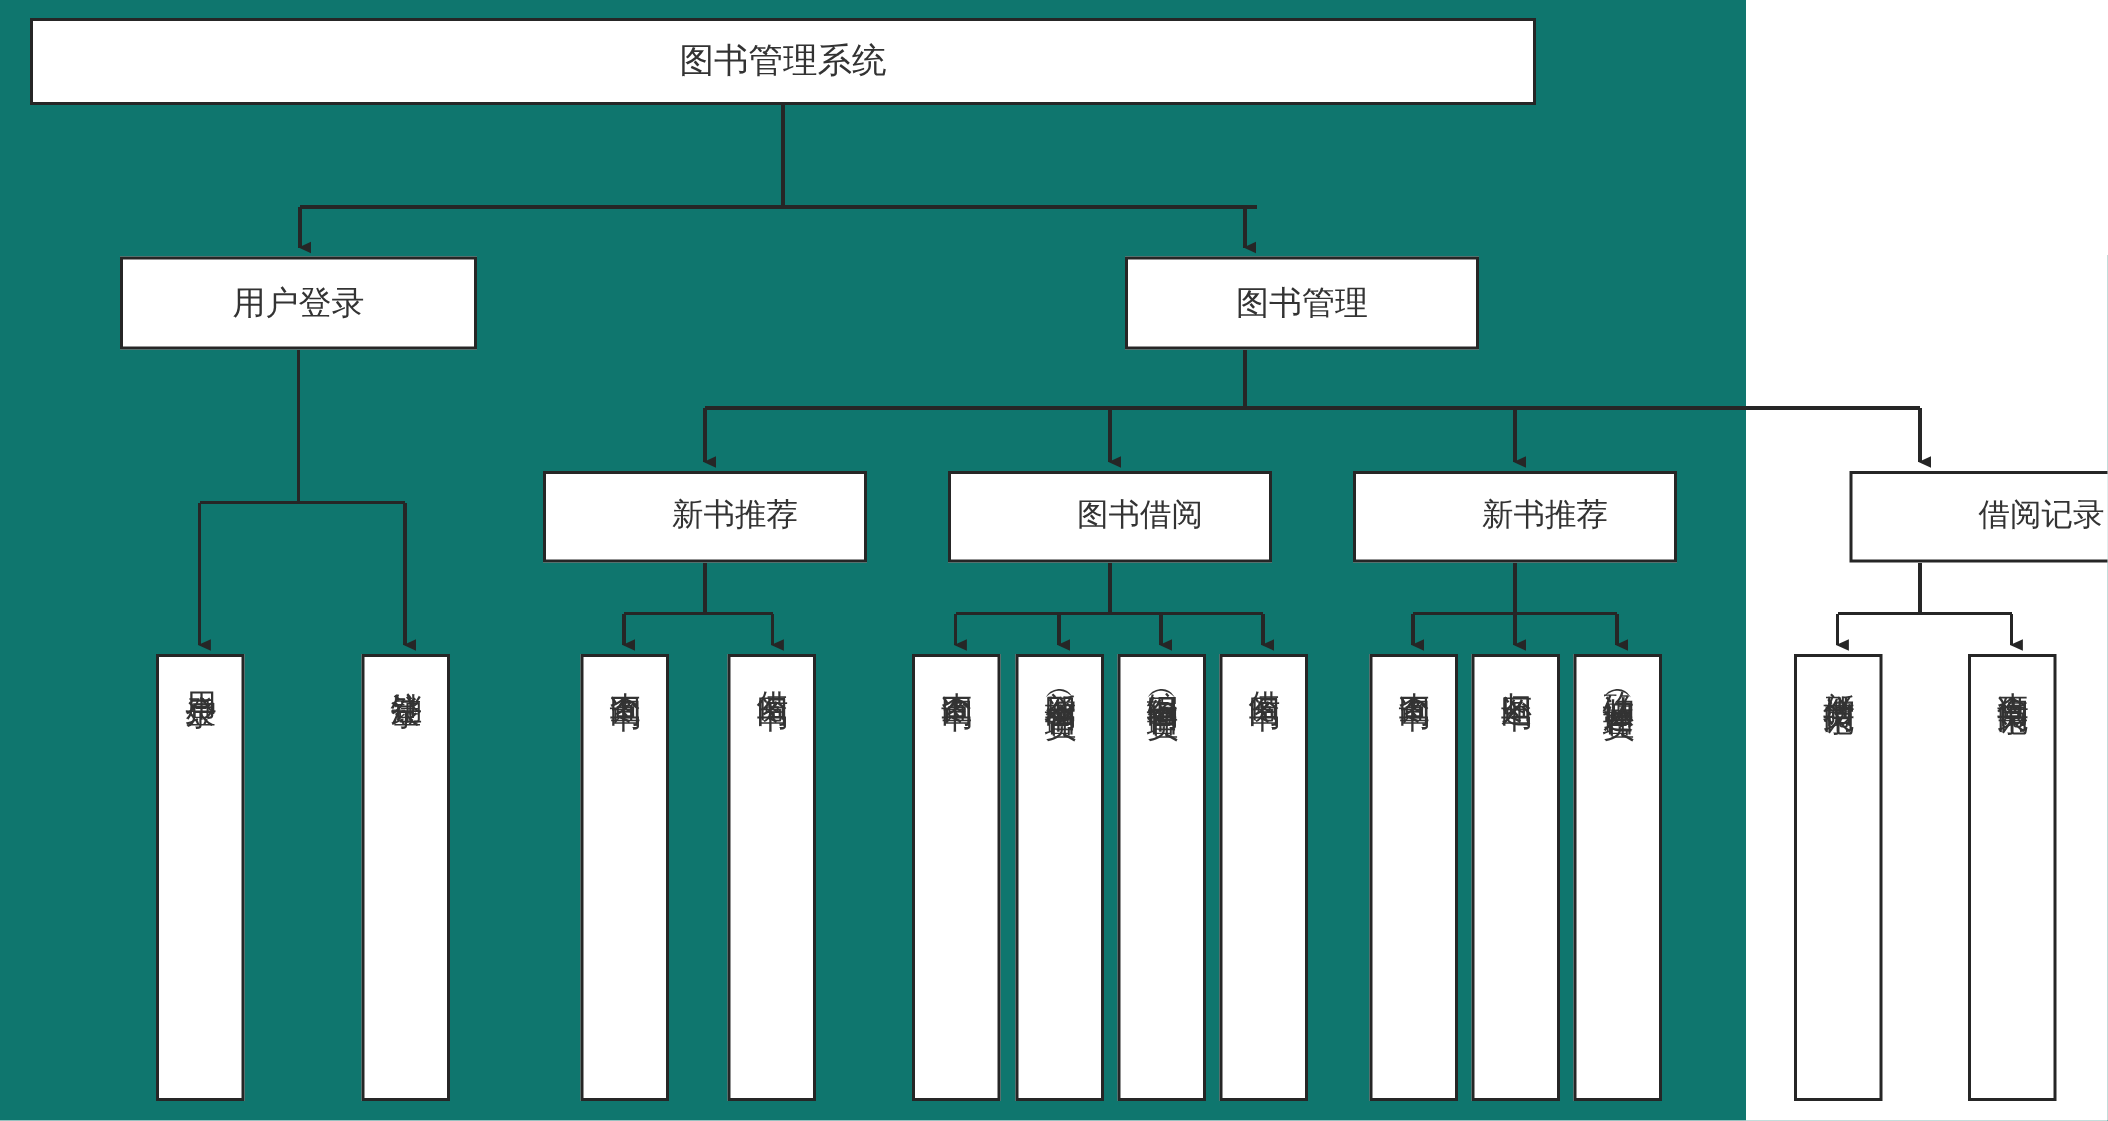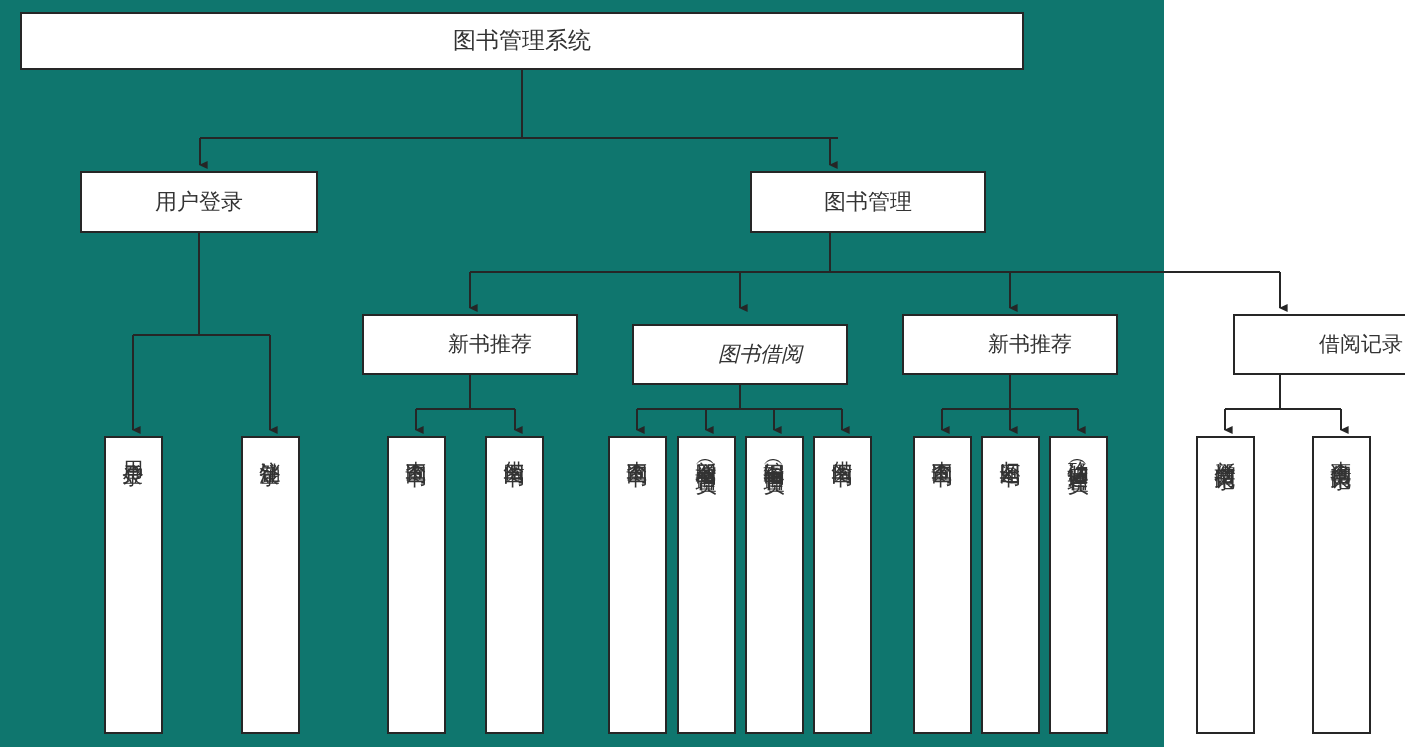--- a/index.html
+++ b/index.html
@@ -136,21 +136,21 @@
   <div class="node-box node-l2" style="left: 80px; top: 171px; width: 238px; height: 62px;">
     <span class="node-label">用户登录</span>
   </div>
   <div class="node-box node-l2" style="left: 728px; top: 171px; width: 236px; height: 62px; margin-left: 22px;">
     <span class="node-label">图书管理</span>
   </div>
 
   <div class="node-box node-l3" style="left: 362px; top: 314px; width: 216px; height: 61px;">
     <span class="node-label">新书推荐</span>
   </div>
-  <div class="node-box node-l3" style="left: 632px; top: 324px; width: 216px; height: 61px; font-style: italic;">
+  <div class="node-box node-l3" style="left: 632px; top: 314px; width: 216px; height: 61px;">
     <span class="node-label">图书借阅</span>
   </div>
   <div class="node-box node-l3" style="left: 902px; top: 314px; width: 216px; height: 61px;">
     <span class="node-label">新书推荐</span>
   </div>
   <div class="node-box node-l3" style="left: 1233px; top: 314px; width: 216px; height: 61px;">
     <span class="node-label">借阅记录</span>
   </div>
 
   <div class="node-box node-leaf" style="left: 104px; top: 436px; width: 59px; height: 298px;">

